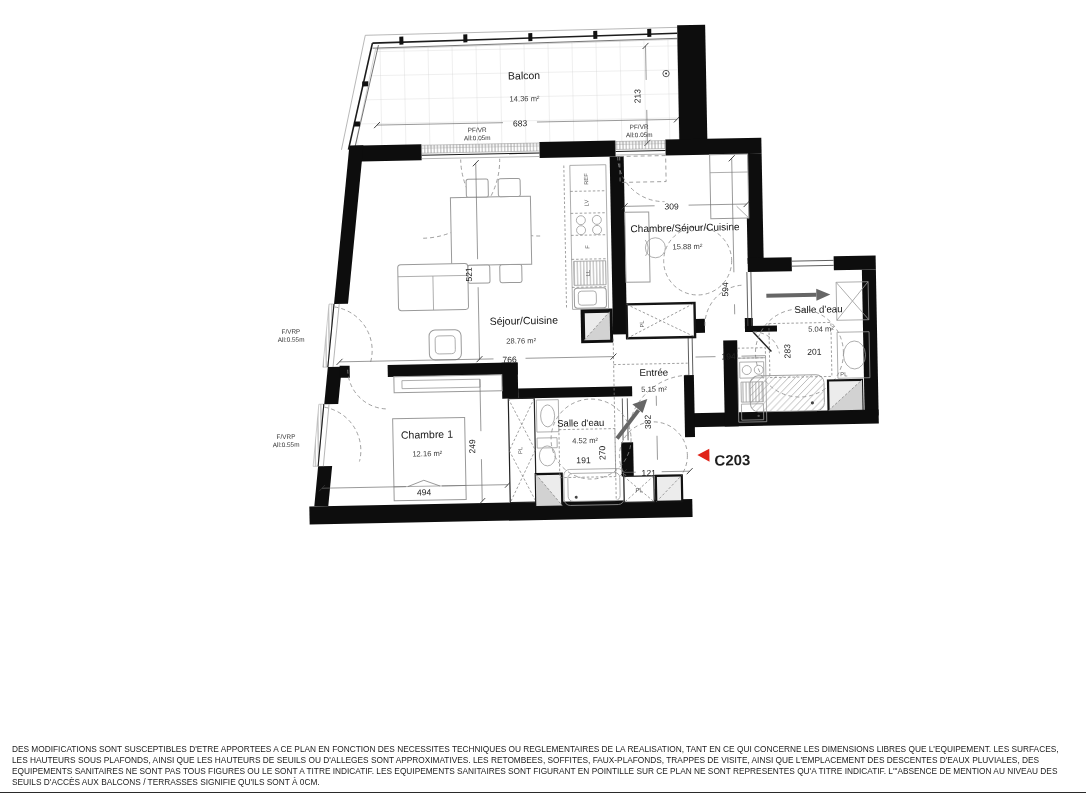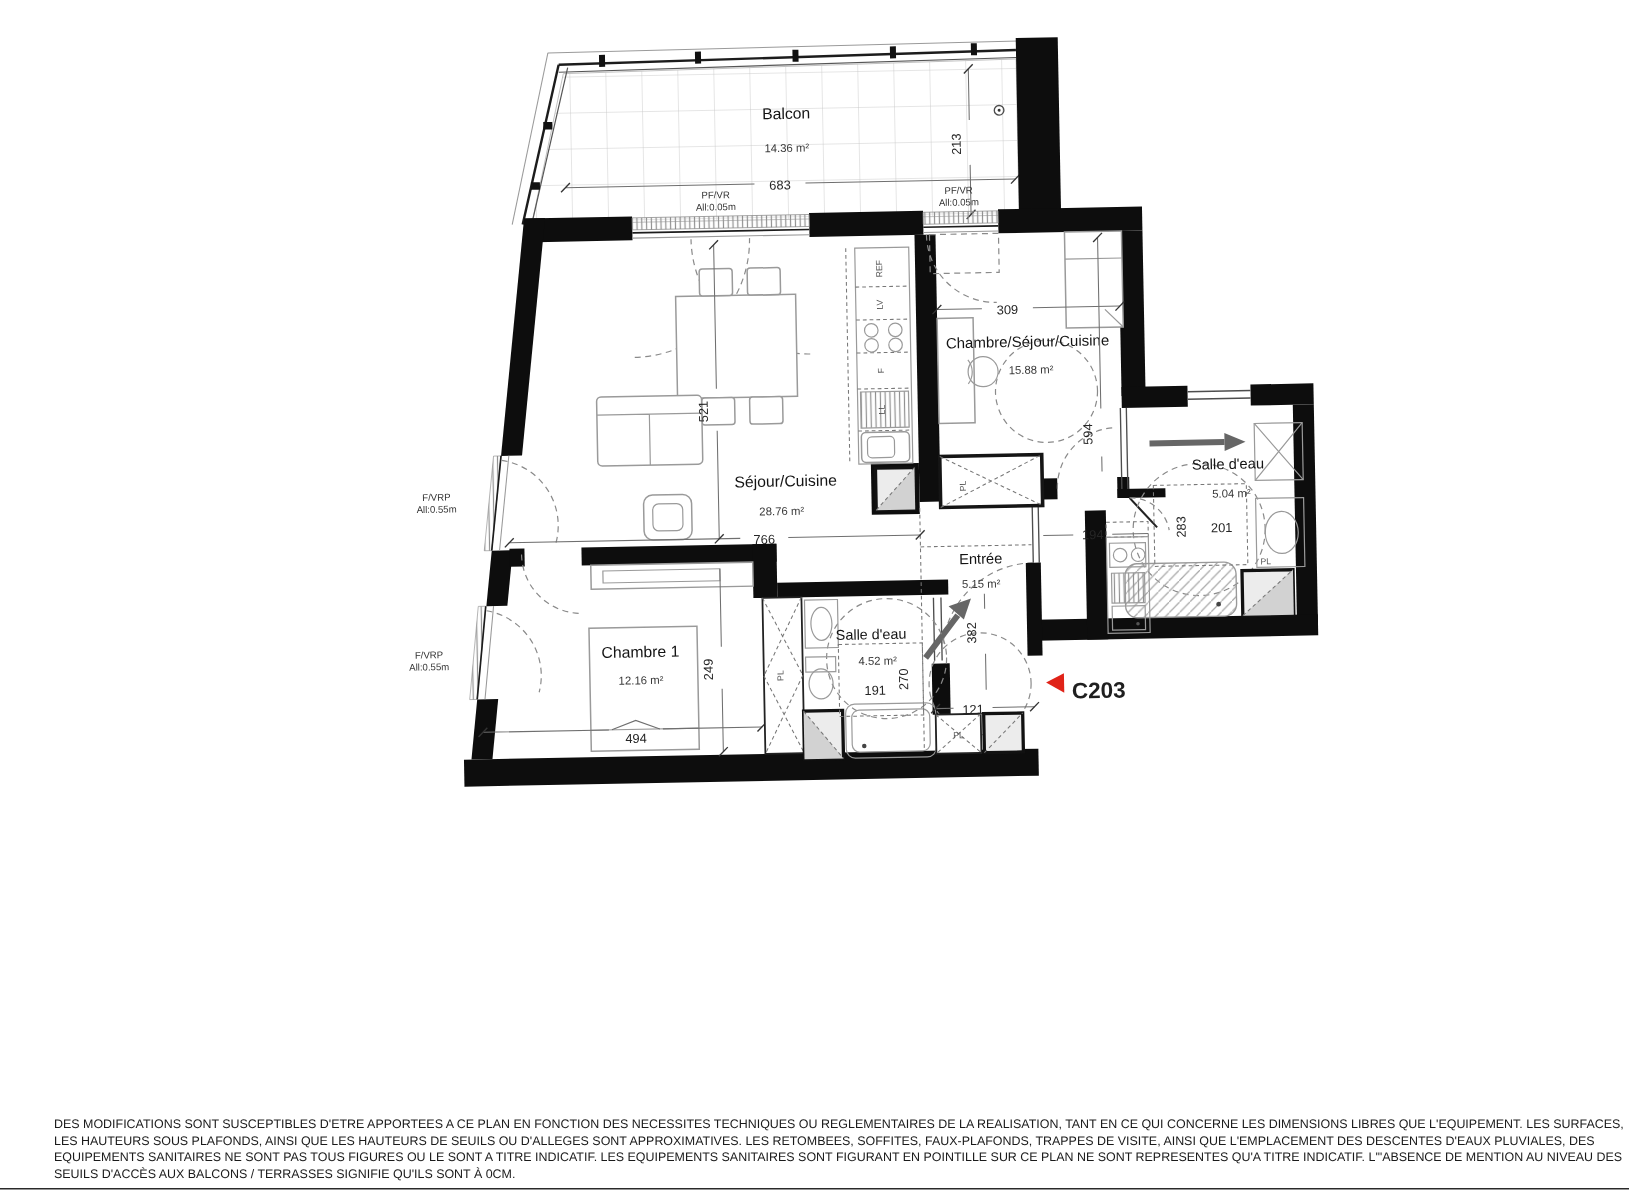--- a/index.html
+++ b/index.html
@@ -18,21 +18,21 @@
   .thin2{stroke:#9a9a9a;fill:none;stroke-width:0.7;}
   .furn{stroke:#9a9a9a;fill:#ffffff;stroke-width:1;}
   .furn2{stroke:#9a9a9a;fill:none;stroke-width:0.8;}
   .dash{stroke:#8a8a8a;fill:none;stroke-width:0.8;stroke-dasharray:4 3;}
   .dashs{stroke:#777;fill:none;stroke-width:0.7;stroke-dasharray:2.5 2;}
   .dline{stroke:#6f6f6f;fill:none;stroke-width:0.7;}
   .tick{stroke:#333;stroke-width:0.9;}
   .shaft{fill:#ececec;stroke:#111;stroke-width:2.2;}
   .tri{fill:#d2d2d2;}
   .arrow{stroke:#666;stroke-width:4;fill:none;}
-  .footer{position:absolute;left:36px;top:744px;width:1048px;font-size:8.3px;
+  .footer{position:absolute;left:12px;top:744px;width:1048px;font-size:8.3px;
           line-height:1.32;color:#1a1a1a;}
   .bottom-rule{position:absolute;left:0;top:792px;width:1086px;height:1px;background:#2a2a2a;}
 </style>
 </head>
 <body>
 
 <div class="page">
 <svg width="1086" height="740" viewBox="0 0 1086 740">
   <defs>
     <pattern id="tile" width="24" height="24" patternUnits="userSpaceOnUse">

